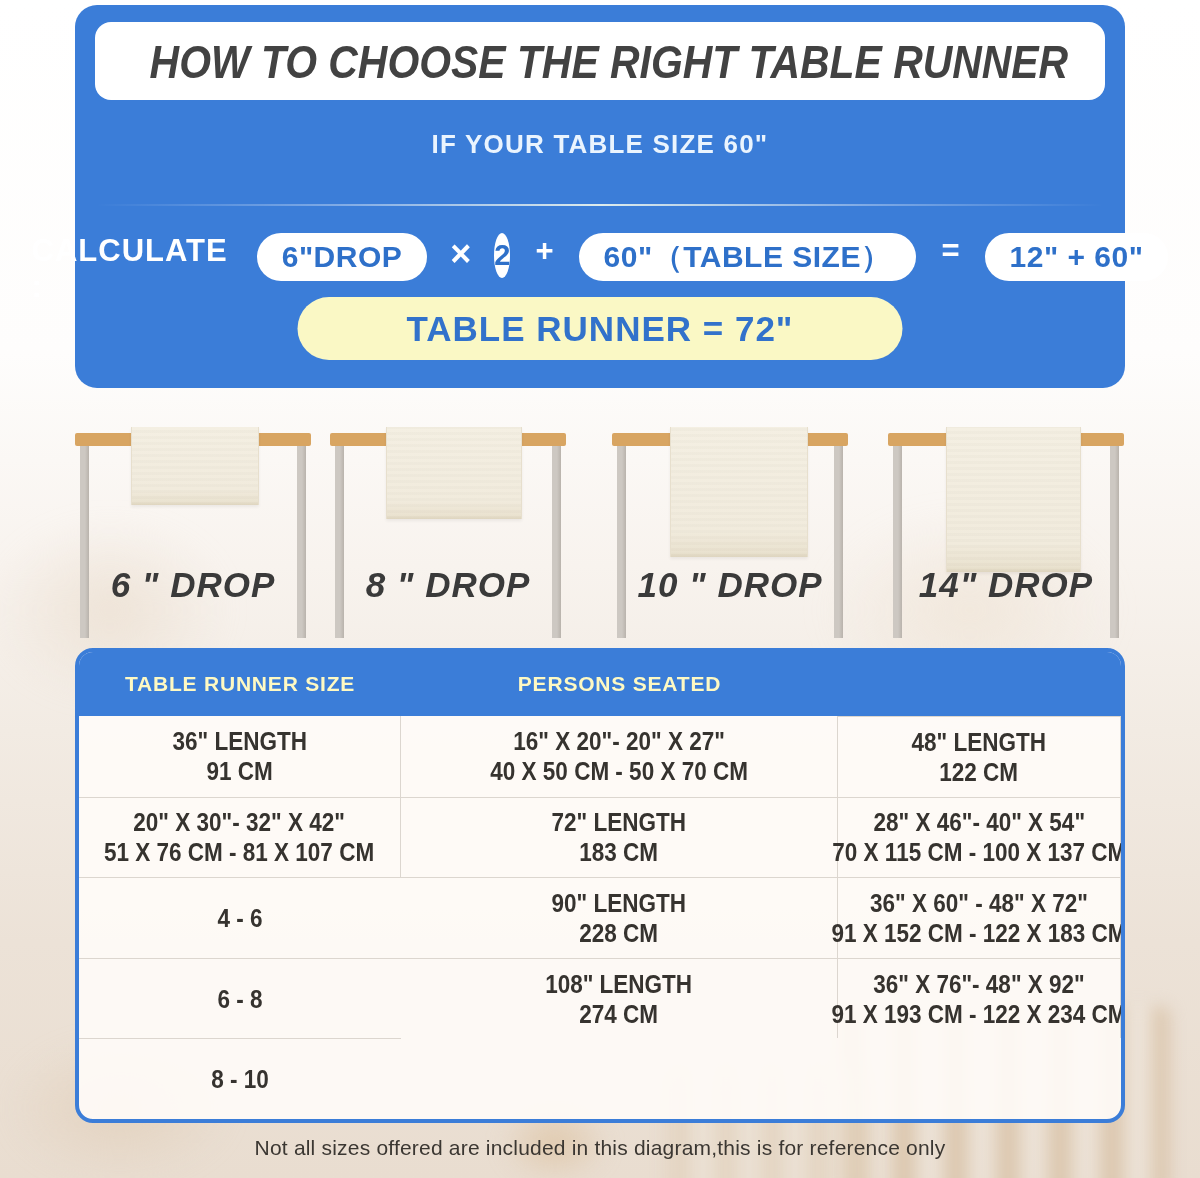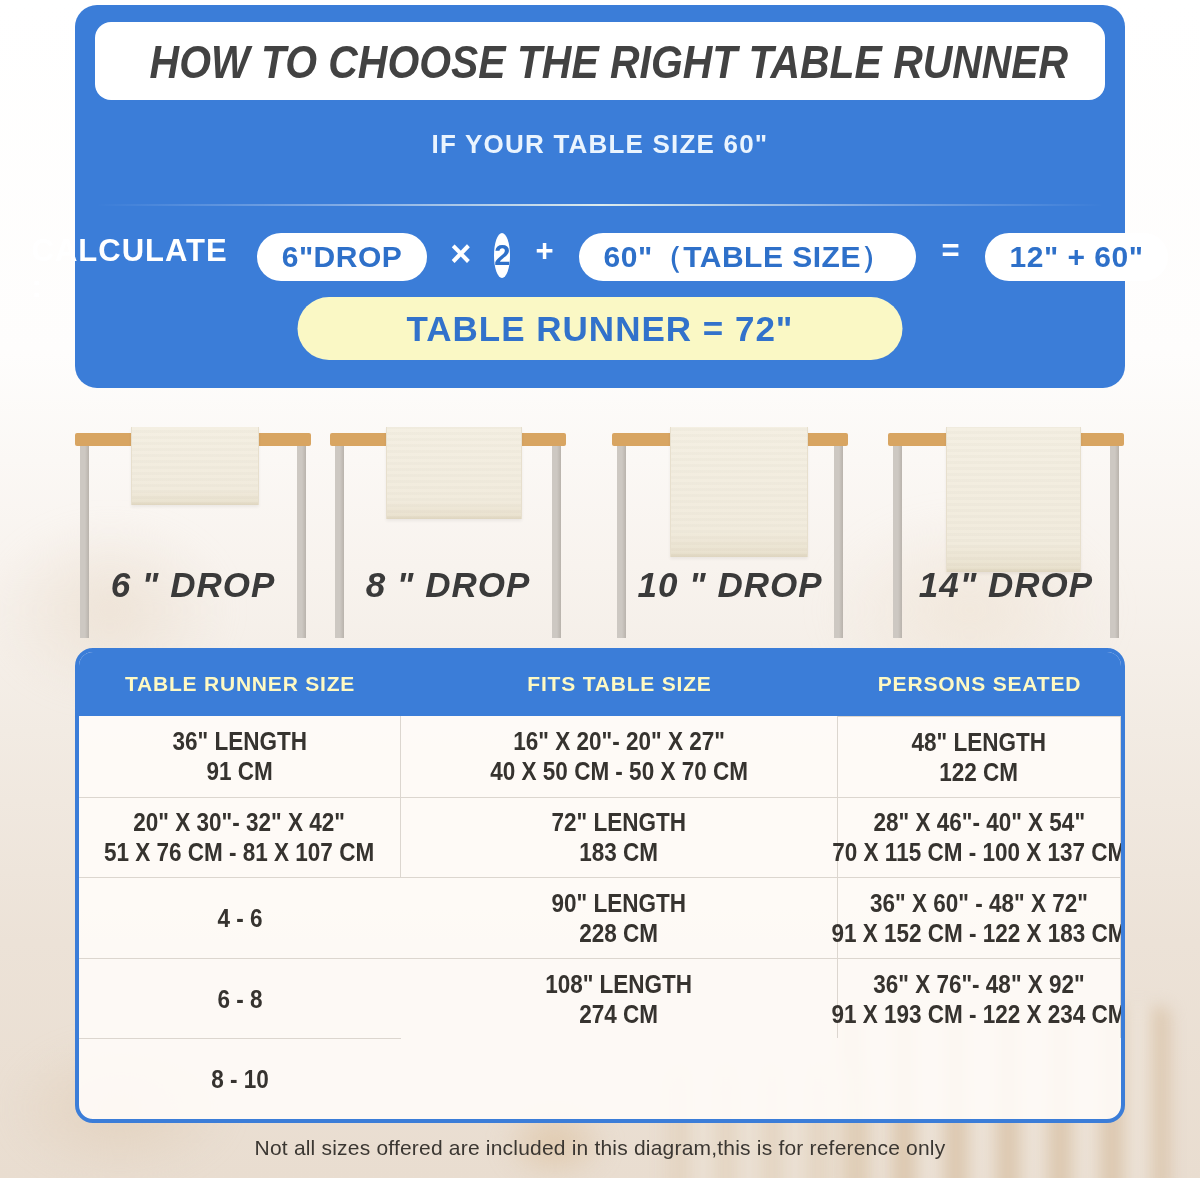--- a/index.html
+++ b/index.html
@@ -159,21 +159,20 @@
     <div class="top"></div>
     <div class="leg left"></div>
     <div class="leg right"></div>
     <div class="fig-label">14" DROP</div>
   </div>
 </section>
 
 <section class="chart">
   <div class="chead">
     <div class="hcell">TABLE RUNNER SIZE</div>
-    <div class="hcell">FITS TABLE SIZE</div>
     <div class="hcell">PERSONS SEATED</div>
   </div>
   <div class="cbody">
 
     <div class="cell v">
       <div class="cell-inner">
           <div>36" LENGTH</div>
           <div>91 CM</div>
         </div>
     </div>

